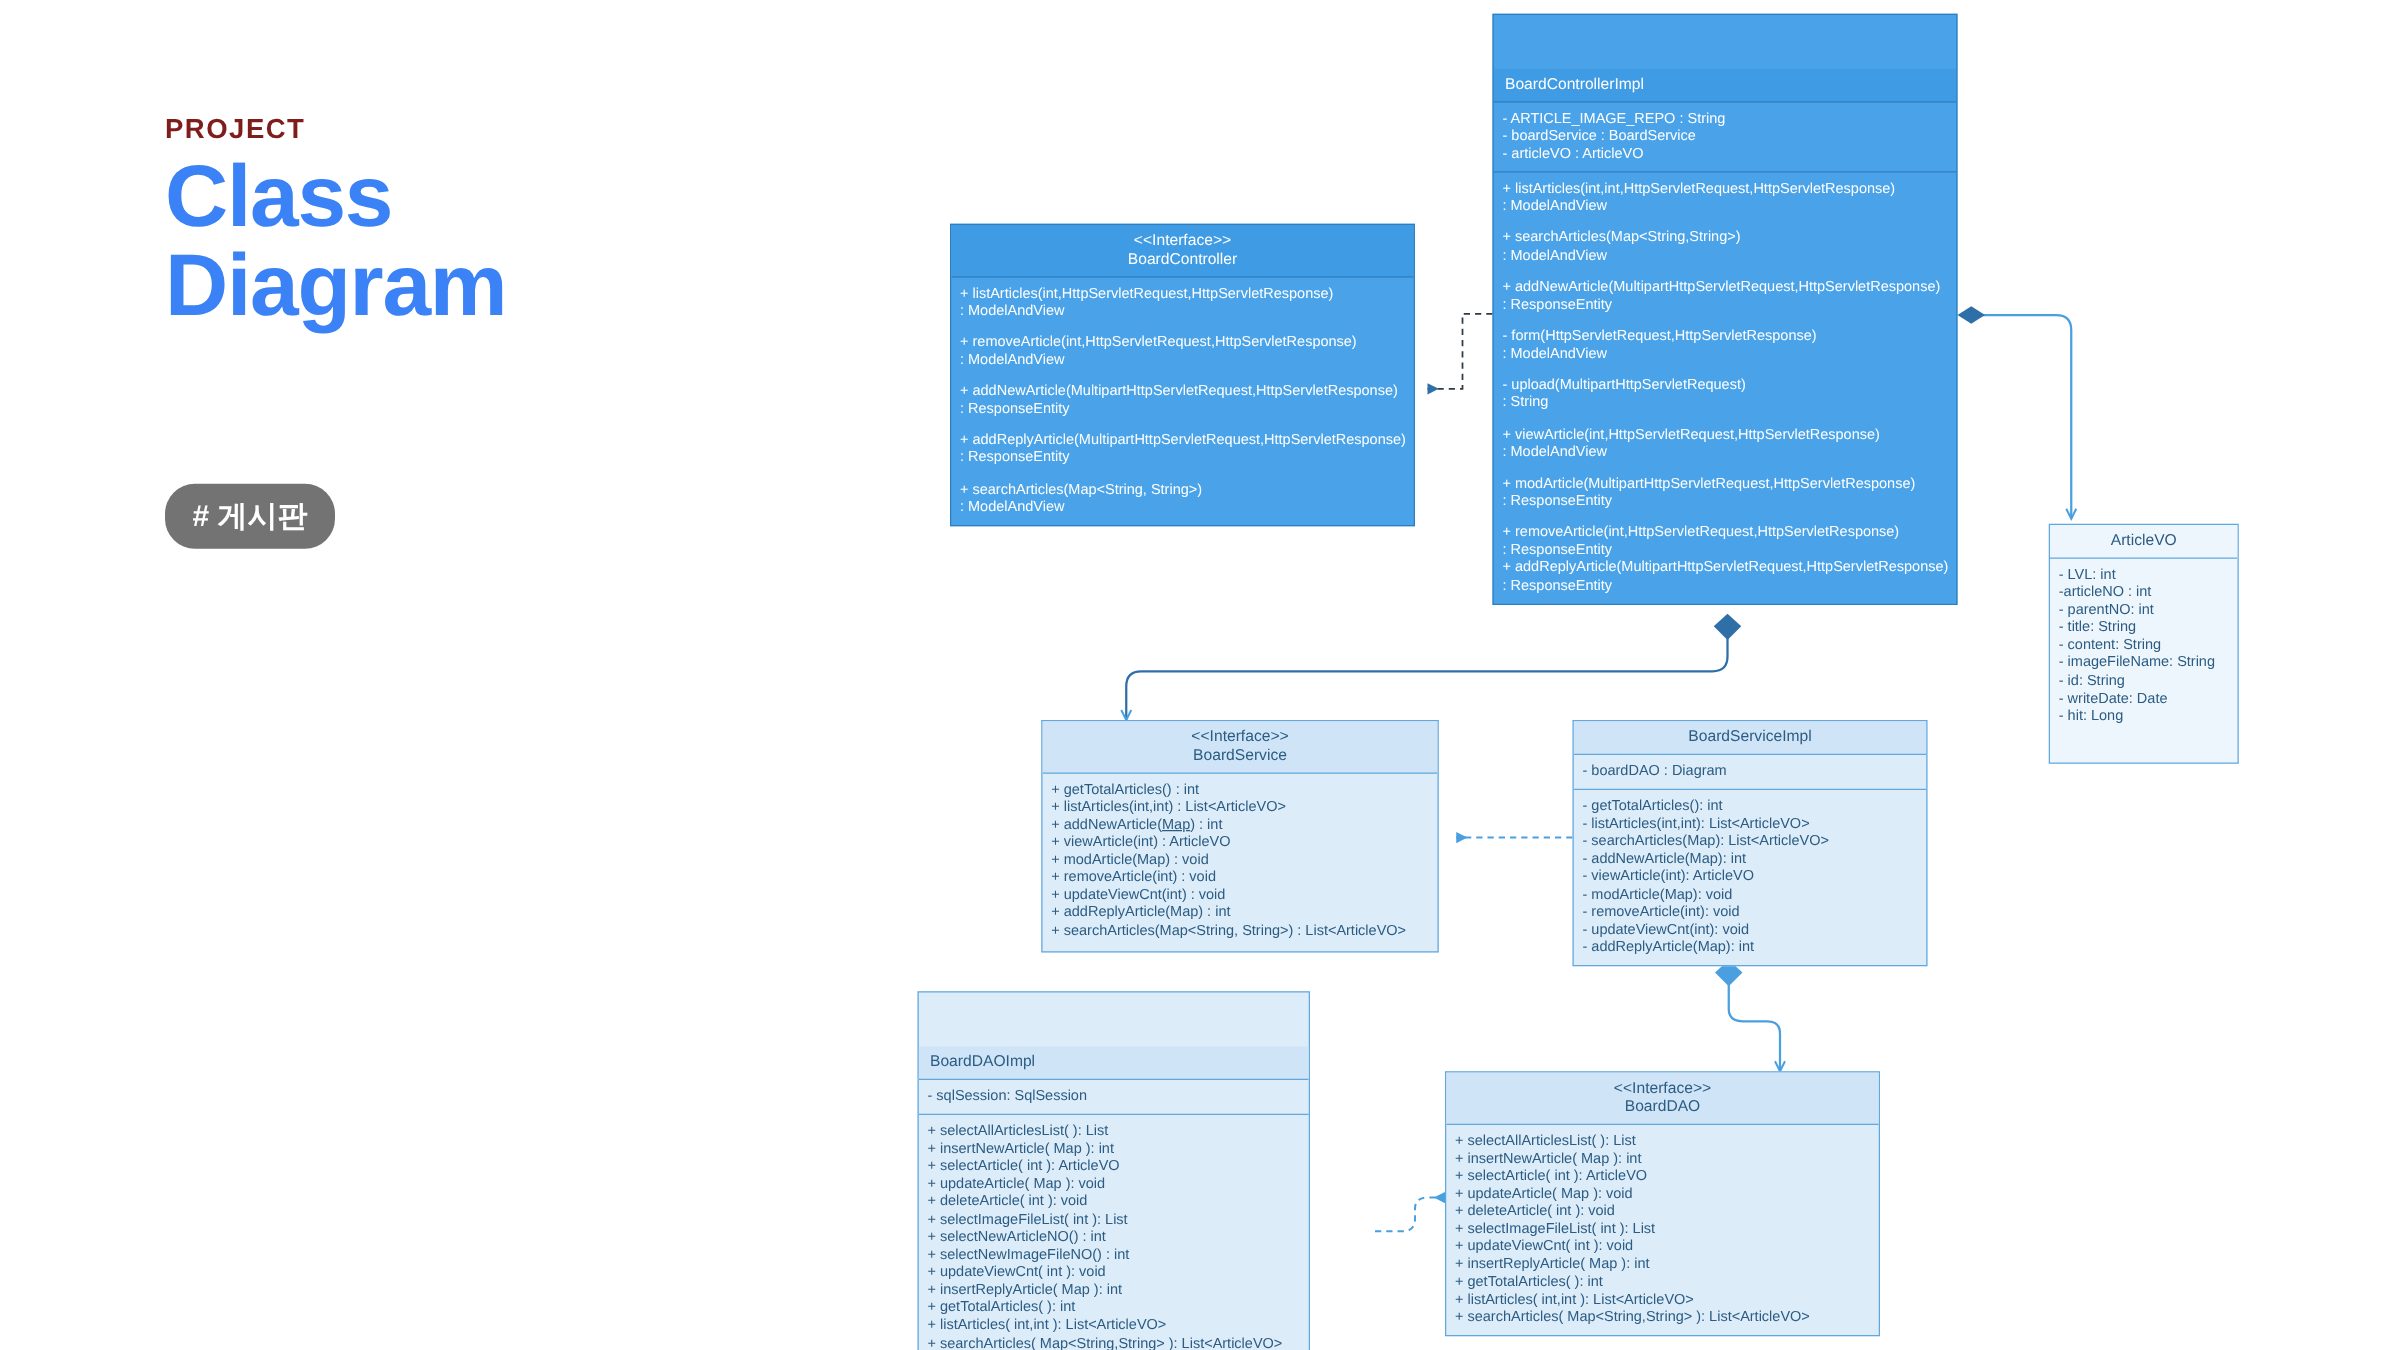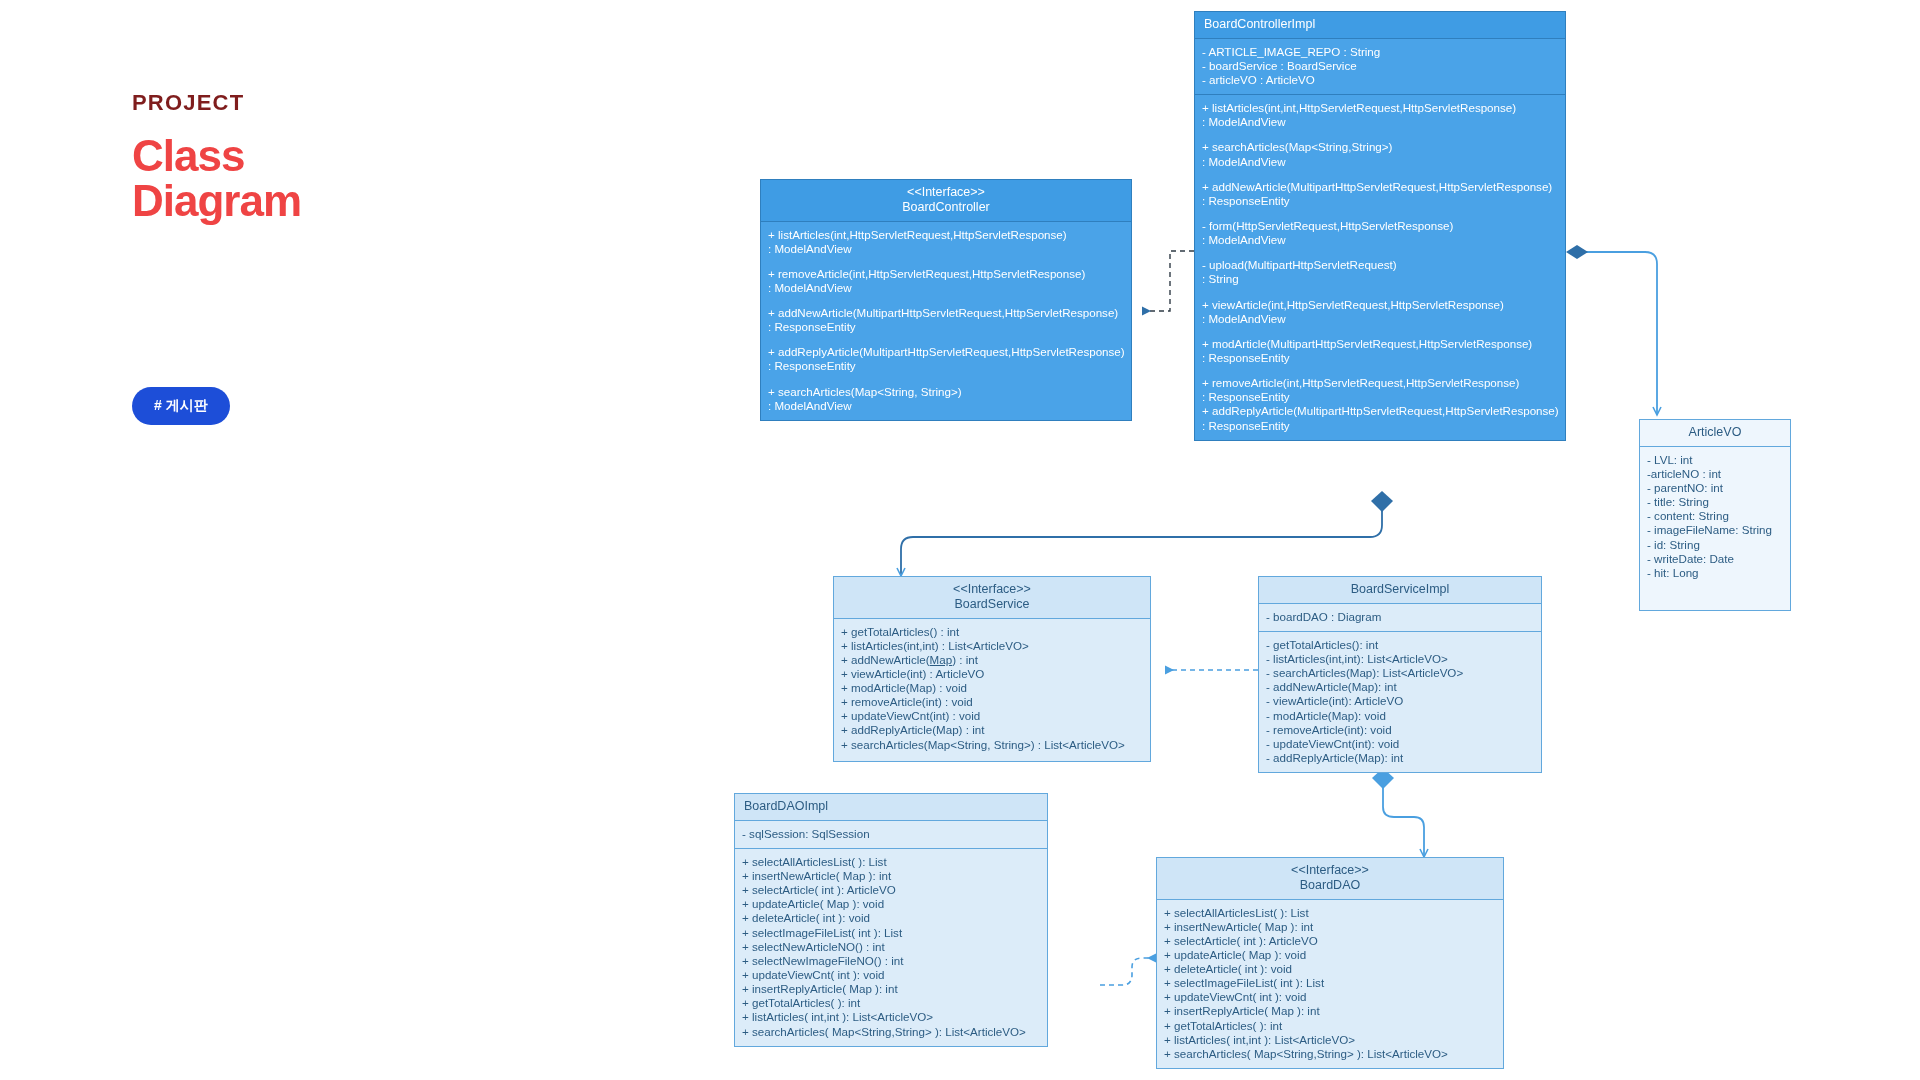--- a/index.html
+++ b/index.html
@@ -17,47 +17,47 @@
     overflow: hidden;
   }
 
   
   #title-block { position: absolute; left: 132px; top: 92px; }
   .kicker {
     font-size: 22px; font-weight: bold; letter-spacing: 1.2px;
     color: #7f1d1d; line-height: 1;
   }
   .big-title {
-    font-size: 44px; font-weight: bold; color: #ef4444;
-    line-height: 1.02; letter-spacing: -1px; margin-top: 20px;
+    font-size: 70px; font-weight: bold; color: #3b82f6;
+    line-height: 1.02; letter-spacing: -1px; margin-top: 8px;
   }
   #tag-badge {
     position: absolute; left: 132px; top: 387px;
-    background: #1d4ed8; color: #ffffff;
+    background: #737373; color: #ffffff;
     border-radius: 24px;
     padding: 10px 22px;
-    font-size: 14px; font-weight: bold;
+    font-size: 24px; font-weight: bold;
     display: inline-block; white-space: nowrap;
   }
 
   
   .uml {
     position: absolute;
     border: 1px solid #3d84c6;
     background: #4aa3e8;
     overflow: hidden;
   }
   .uml .hdr {
     padding: 5px 6px 6px 6px;
     text-align: center;
     font-size: 12.5px;
     line-height: 1.18;
     border-bottom: 1px solid #3d84c6;
   }
-  .uml .hdr.left { text-align: left; padding-left: 9px; }
+  .uml .hdr.left { text-align: left; padding-left: 9px; margin-top: 43px; }
   .uml .sect {
     padding: 6px 7px 7px 7px;
     font-size: 11.6px;
     line-height: 1.22;
     border-bottom: 1px solid #3d84c6;
   }
   .uml .sect.last { border-bottom: none; }
   .uml .sect .ln { white-space: nowrap; }
   .uml .sect .gap { height: 11px; }
 

